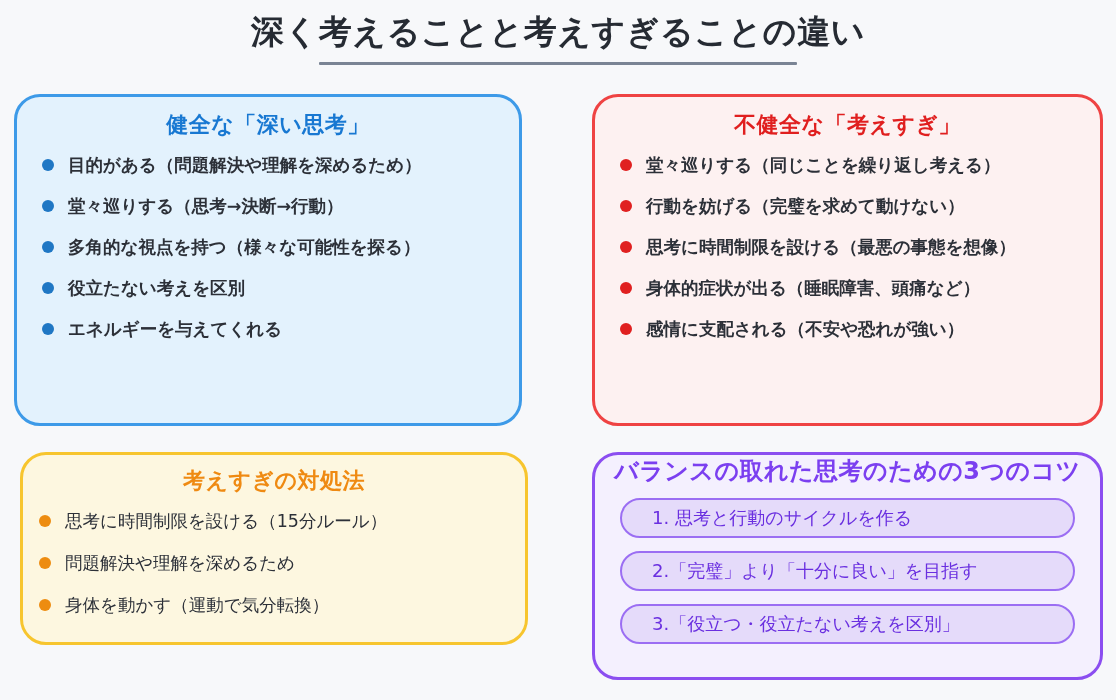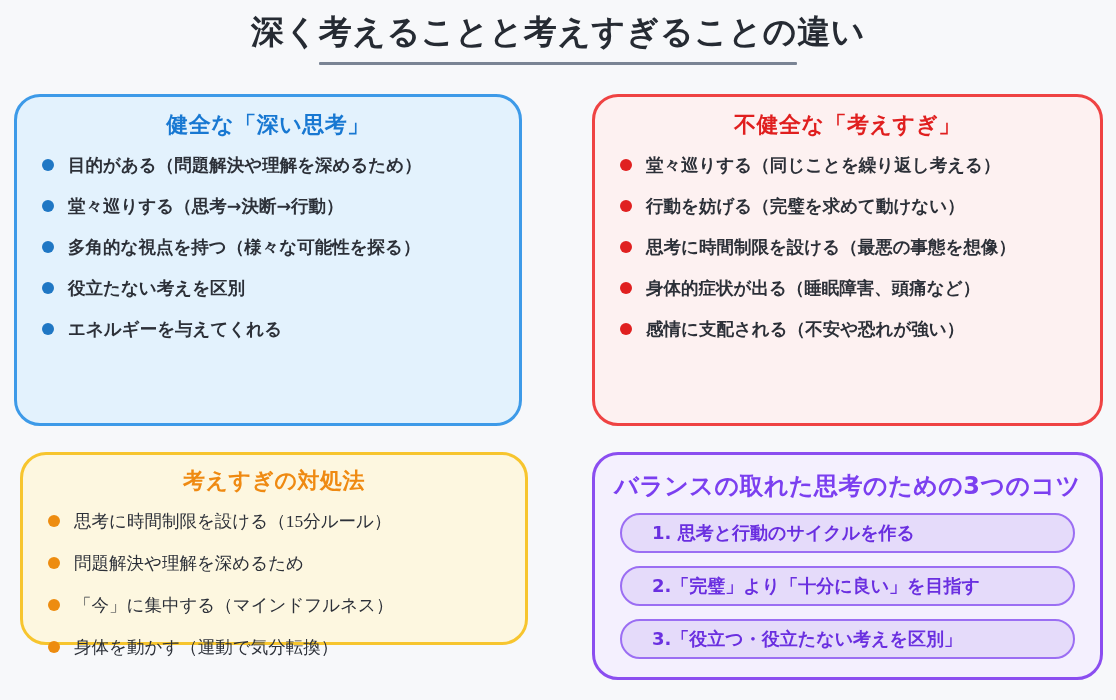--- a/index.html
+++ b/index.html
@@ -136,55 +136,54 @@
     background: #fdf7e0;
     border-color: #f7c52e;
     margin-left: 6px;
   }
   #card-coping .card-title {
     color: #ef8a12;
     padding-top: 12px;
   }
   #card-coping .bullet-list {
     margin-top: 15px;
-    padding-left: 25px;
+    padding-left: 16px;
     padding-right: 12px;
-    font-family: Liberation Serif, serif;
   }
   #card-coping .bullet-item { margin-bottom: 20px; }
   #card-coping .dot { background: #ed8c10; }
 
   
   #card-tips {
     left: 592px;
     top: 452px;
     width: 511px;
     height: 228px;
     background: #f4f0fe;
     border-color: #8b4ef0;
   }
   #card-tips .card-title {
     color: #7b3ff0;
-    padding-top: 16px;
+    padding-top: 1px;
     font-size: 24px;
     line-height: 30px;
   }
   .pill-list {
     list-style: none;
     margin: 12px 0 0 0;
     padding: 0 25px 0 25px;
   }
   .pill {
     box-sizing: border-box;
     height: 40px;
     border: 2px solid #9b6ef3;
     border-radius: 21px;
     background: #e5dbfa;
     color: #6a2fe0;
-    font-weight: bold;
+    font-weight: normal;
     font-size: 18px;
     line-height: 36px;
     padding-left: 30px;
     margin-bottom: 13px;
     white-space: nowrap;
     overflow: hidden;
   }
 </style>
 </head>
 <body>
@@ -252,24 +251,20 @@
     <li class="bullet-item">
       <span class="dot"></span>
       <span class="bullet-text">思考に時間制限を設ける（15分ルール）</span>
     </li>
     <li class="bullet-item">
       <span class="dot"></span>
       <span class="bullet-text">問題解決や理解を深めるため</span>
     </li>
     <li class="bullet-item">
       <span class="dot"></span>
-      <span class="bullet-text">「今」に集中する（マインドフルネス）</span>
-    </li>
-    <li class="bullet-item">
-      <span class="dot"></span>
       <span class="bullet-text">身体を動かす（運動で気分転換）</span>
     </li>
   </ul>
 </section>
 
 <section class="card" id="card-tips">
   <h2 class="card-title">バランスの取れた思考のための3つのコツ</h2>
   <ul class="pill-list">
     <li class="pill">1. 思考と行動のサイクルを作る</li>
     <li class="pill">2.「完璧」より「十分に良い」を目指す</li>

